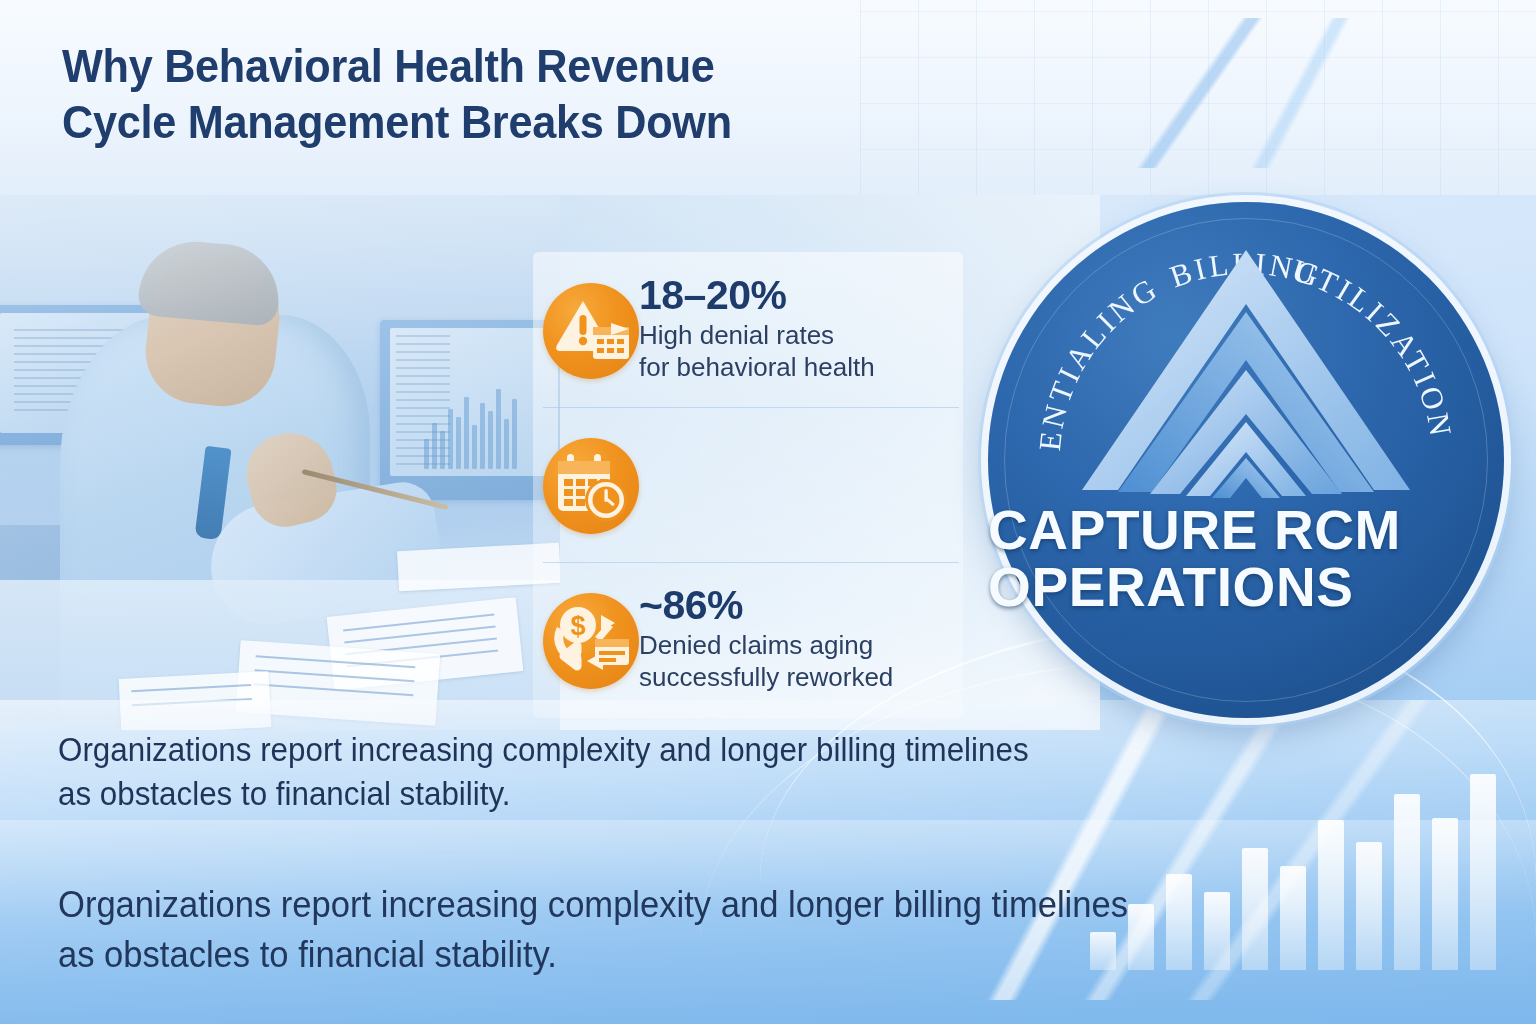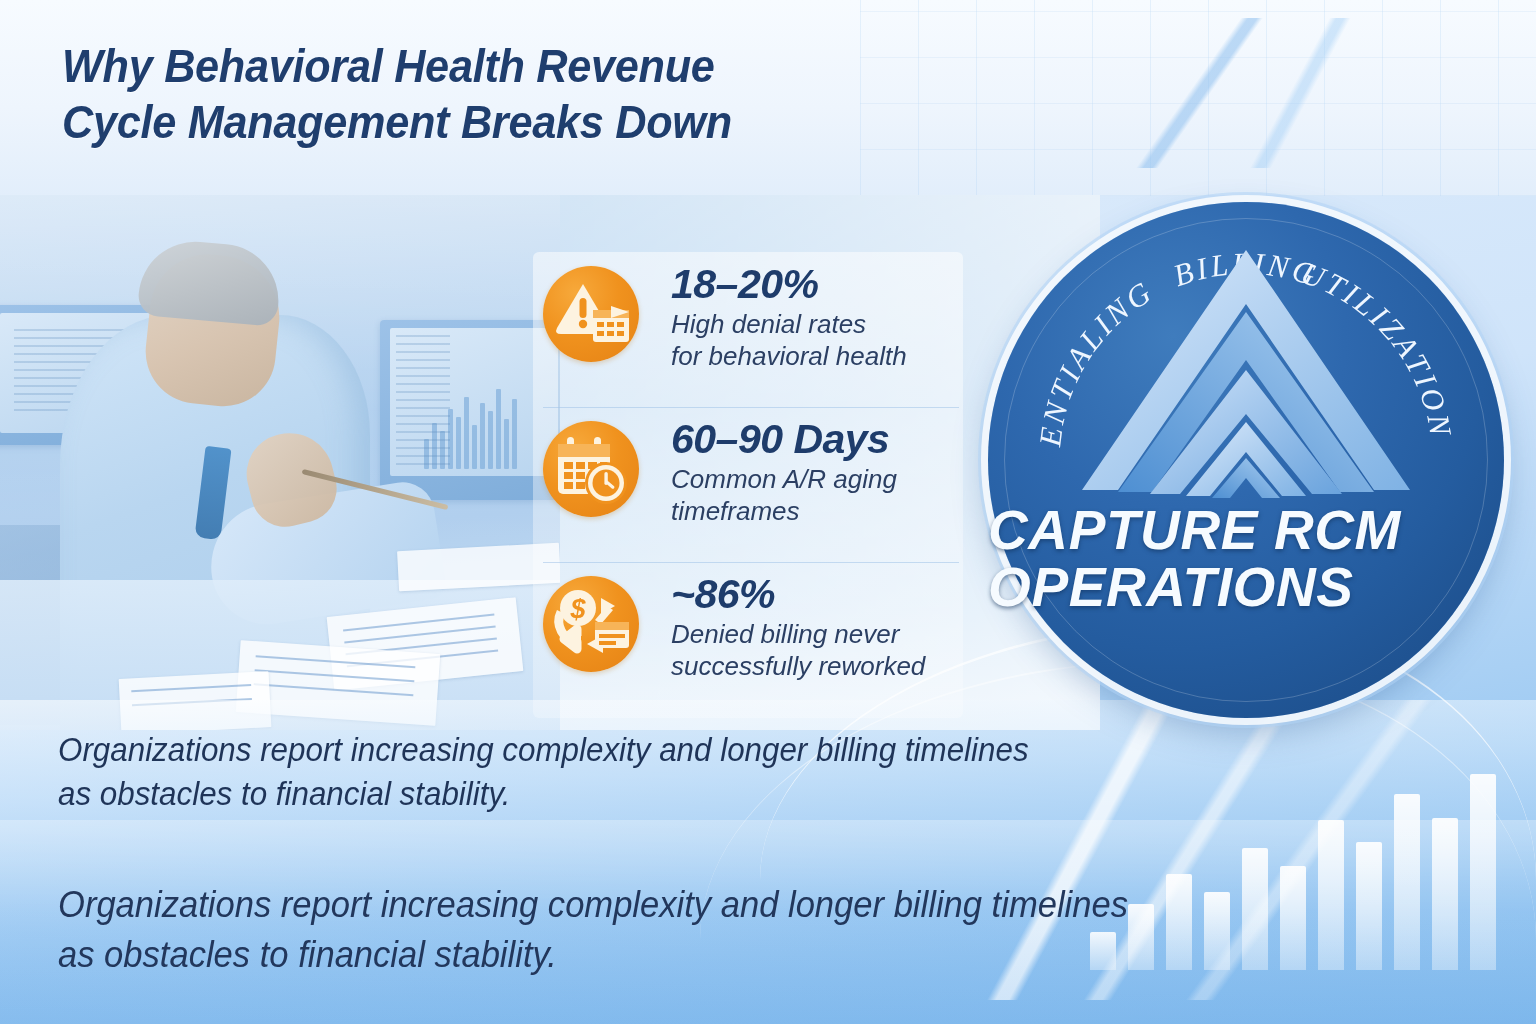--- a/index.html
+++ b/index.html
@@ -8,21 +8,20 @@
     font-family:"Liberation Sans", sans-serif;
     background:#eaf2fb;
     overflow:hidden;
   }
 
   #stage {
     position:relative;
     width:1536px; height:1024px;
     overflow:hidden;
     background:linear-gradient(170deg,#f2f8fe 0%,#dcebfb 22%,#cfe4fa 48%,#a9d0f4 72%,#8cc1f0 88%,#7ebbef 100%);
-    font-style:italic;
   }
 
   
   .bg-layer { position:absolute; pointer-events:none; }
 
   .bg-photo-wash {
     left:0; top:195px; width:1100px; height:535px;
     background:
       linear-gradient(100deg, rgba(255,255,255,.10) 0%, rgba(255,255,255,.45) 55%, rgba(255,255,255,.75) 100%),
       linear-gradient(180deg,#b7d5f0 0%,#9cc6ec 40%,#b9d8f3 78%,#d8e9f9 100%);
@@ -182,21 +181,21 @@
   }
 
   
   .stats {
     position:absolute; left:533px; top:252px; width:430px; height:466px;
     background:linear-gradient(180deg, rgba(255,255,255,.52), rgba(255,255,255,.26));
     border-radius:6px;
   }
   .stat-row {
     position:relative;
-    display:flex; align-items:flex-start; gap:32px;
+    display:flex; align-items:center; gap:0;
     padding:10px 6px 12px 10px;
     height:155px;
   }
   .stat-row + .stat-row::before {
     content:""; position:absolute; left:10px; right:4px; top:0;
     height:1px; background:rgba(160,195,232,.55);
   }
   .icon-circle {
     flex:0 0 auto;
     width:96px; height:96px; border-radius:50%;
@@ -401,46 +400,41 @@
             <rect x="21" y="61" width="9" height="7"></rect>
               <rect x="33" y="61" width="9" height="7"></rect>
           </g>
           <circle cx="63" cy="62" r="21" fill="#f0921e"></circle>
           <circle cx="63" cy="62" r="18" fill="#fdf3e0"></circle>
           <circle cx="63" cy="62" r="13.5" fill="#f0921e"></circle>
           <rect x="61.4" y="51" width="3.4" height="13" rx="1.7" fill="#fdf3e0"></rect>
           <rect x="62.6" y="60.5" width="3.2" height="11" rx="1.6" fill="#fdf3e0" transform="rotate(-50 63 62)"></rect>
         </svg>
       </div>
-      <div class="stat-text">
-        <div class="stat-value">60–90 Days</div>
-        <div class="stat-label">Common A/R aging
-timeframes</div>
-      </div>
     </div>
 
     <div class="stat-row">
       <div class="icon-circle">
         <svg viewBox="0 0 96 96" aria-hidden="true">
           <circle cx="35" cy="32" r="18" fill="#fdf3e0"></circle>
           <text x="35" y="42" font-size="27" font-weight="700" text-anchor="middle" fill="#f0921e" font-family="Liberation Sans, sans-serif">$</text>
           <path d="M18 36 a21 21 0 0 0 16 30 l0 7 -13 -10 13 -10 0 7" fill="none" stroke="#fdf3e0" stroke-width="9" stroke-linejoin="round"></path>
           <path d="M22 62 l16 -9 0 18 z" fill="#fdf3e0"></path>
           <path d="M44 68 l16 -9 0 18 z" fill="#fdf3e0"></path>
           <path d="M58 22 l14 8 -14 8 z" fill="#fdf3e0"></path>
           <path d="M52 44 l12 -14 6 4 -12 14 z" fill="#fdf3e0"></path>
           <rect x="52" y="46" width="34" height="26" rx="3" fill="#fdf3e0"></rect>
           <rect x="52" y="46" width="34" height="8" fill="#f7b458"></rect>
           <rect x="56" y="58" width="26" height="4" fill="#f0921e"></rect>
           <rect x="56" y="65" width="17" height="4" fill="#f0921e"></rect>
         </svg>
       </div>
       <div class="stat-text">
         <div class="stat-value">~86%</div>
-        <div class="stat-label">Denied billing never
+        <div class="stat-label">Denied claims aging
 successfully reworked</div>
       </div>
     </div>
 
   </div>
 
   <div class="badge">
     <div class="badge-inner-ring"></div>
 
     <svg class="arcs" viewBox="0 0 516 516" aria-hidden="true">

